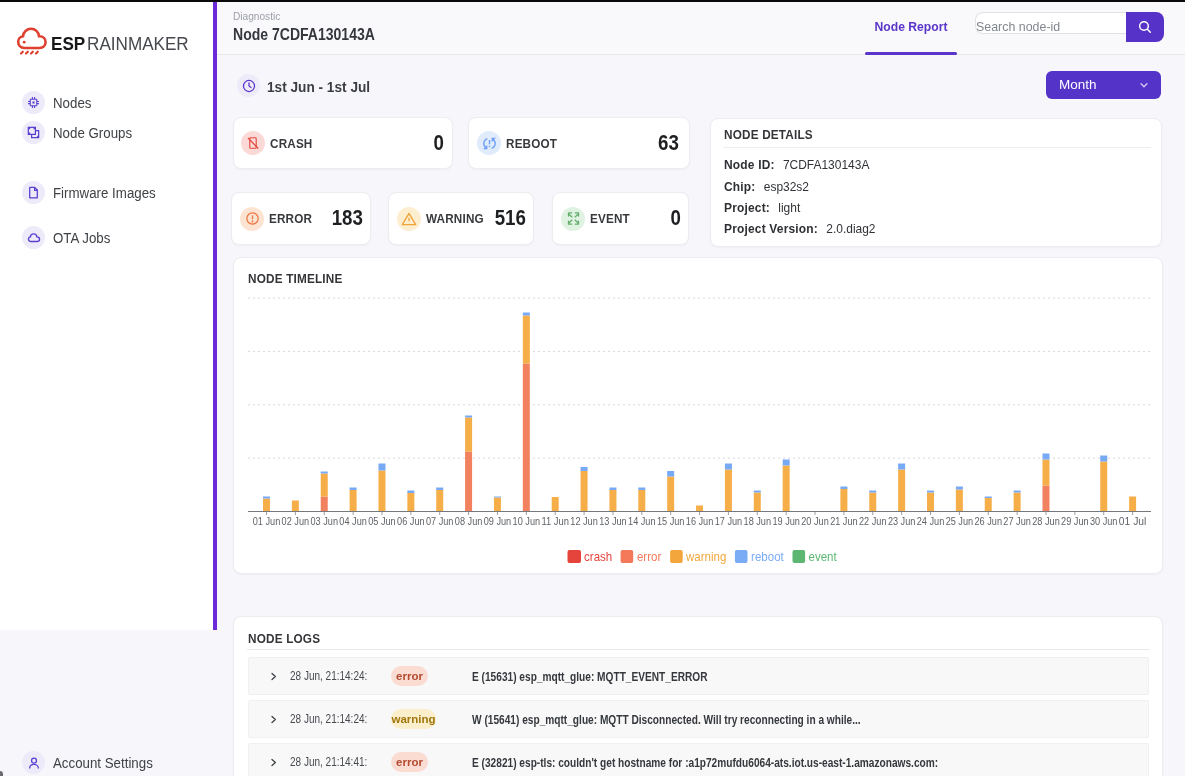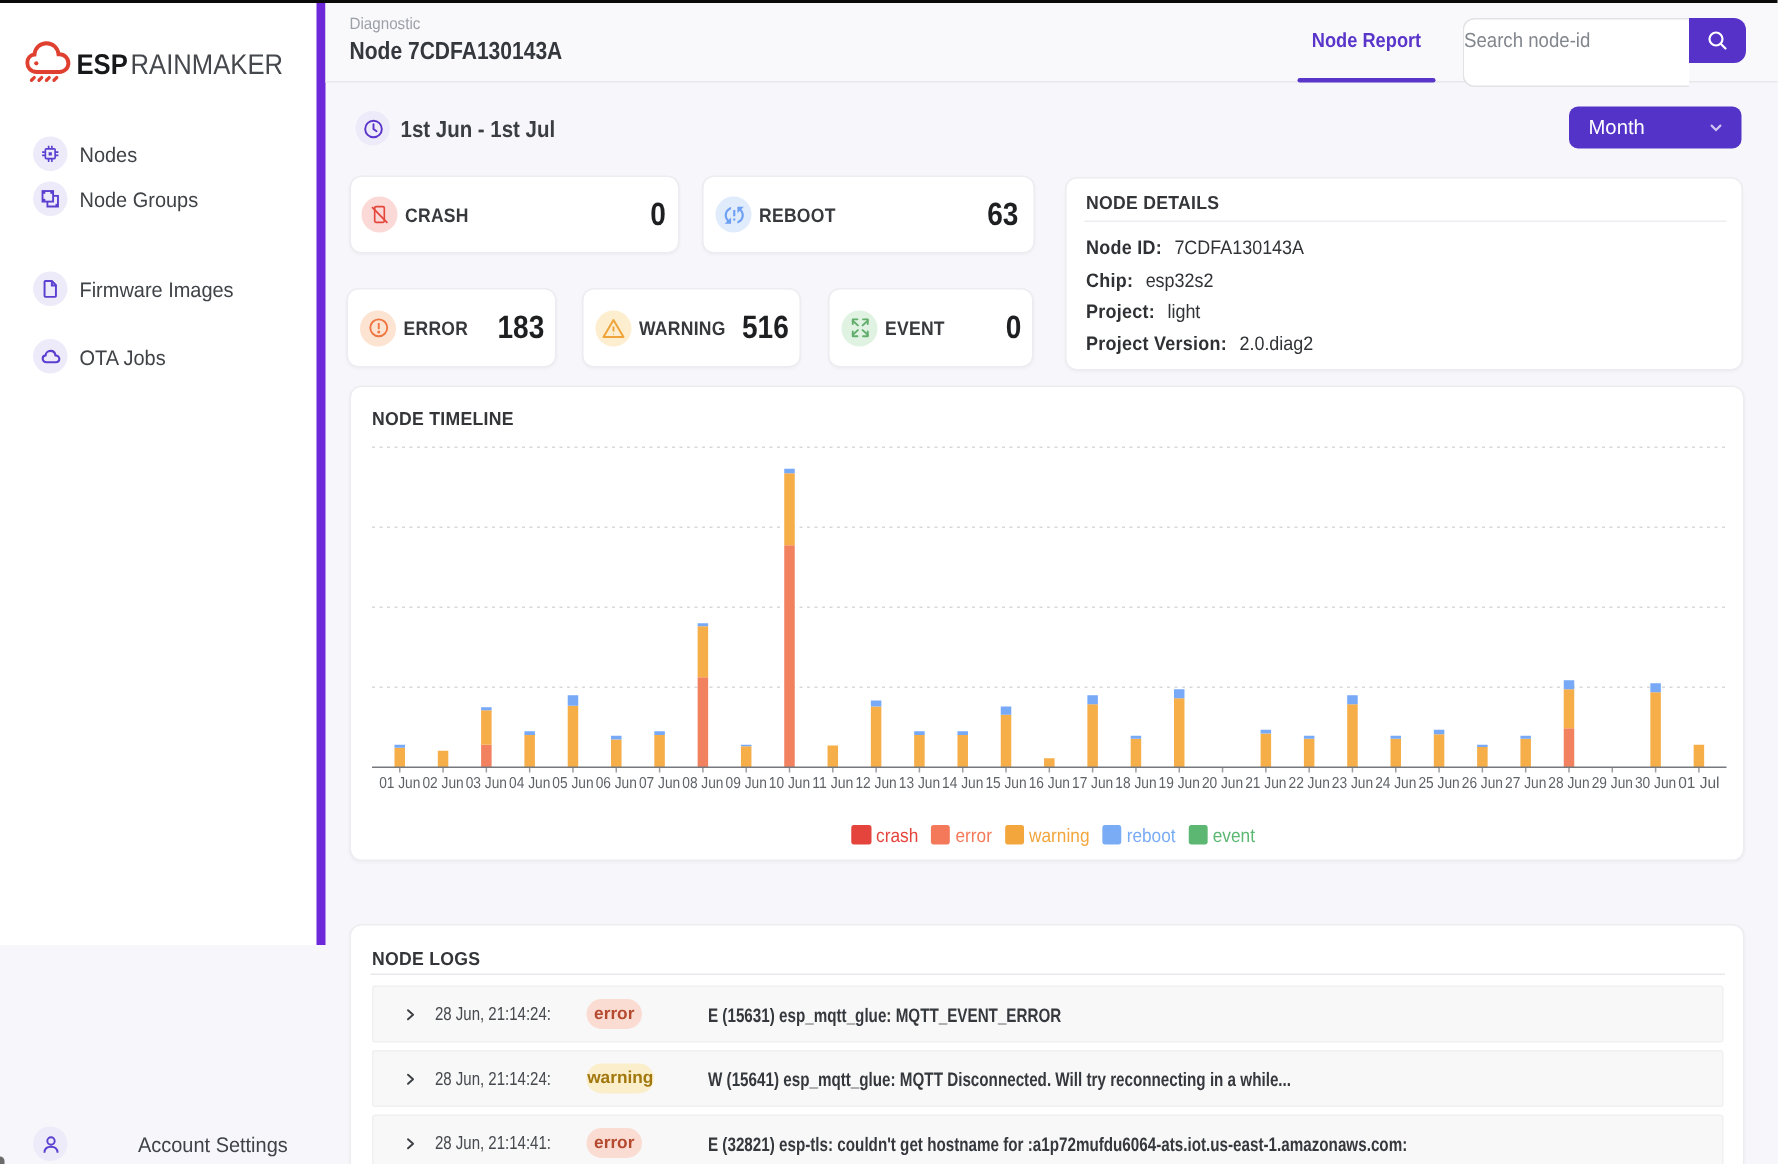--- a/index.html
+++ b/index.html
@@ -1,30 +1,30 @@
 <!DOCTYPE html>
 <html><head>
 <meta charset="utf-8">
 <style>
 * { margin:0; padding:0; box-sizing:border-box; }
 html,body { width:1185px; height:776px; overflow:hidden; background:#f7f7fb; font-family:"Liberation Sans", sans-serif; }
 .abs { position:absolute; }
 #topline { left:0; top:0; width:1185px; height:2px; background:#0a0a0a; }
 
-#sidebar { left:0; top:2px; width:217px; height:628px; background:#ffffff; border-right:6px solid #6d28d9; }
+#sidebar { left:0; top:2px; width:217px; height:628px; background:#ffffff; border-right:4px solid #6d28d9; }
 .menu-item { position:absolute; left:22px; display:flex; align-items:center; }
 .icirc { width:23px; height:23px; border-radius:50%; background:#edebf9; display:flex; align-items:center; justify-content:center; }
 .mlabel { margin-left:8px; font-size:14px; color:#3f4246; transform:scaleX(.95); transform-origin:0 50%; white-space:nowrap; }
 
 #topbar { left:217px; top:2px; width:968px; height:53px; background:#f9f9fc; border-bottom:1px solid #e8e8ec; }
 #diag { left:233px; top:10px; font-size:11px; color:#9b9fa6; transform:scaleX(.92); transform-origin:0 50%; }
 #nodetitle { left:233px; top:25px; font-size:16.5px; font-weight:bold; color:#34373c; transform:scaleX(.85); transform-origin:0 50%; white-space:nowrap; }
 #tab { left:865px; top:19px; width:92px; text-align:center; font-size:13.5px; font-weight:bold; color:#5a35c9; transform:scaleX(.9); }
 #tabline { left:865px; top:52px; width:92px; height:3px; background:#5a35c9; border-radius:2px; }
-#searchbox { left:975px; top:12px; width:151px; height:46px; background:#fff; border:1px solid #e2e2e6; border-right:none; border-radius:8px 0 0 8px; font-size:13.5px; color:#82878e; line-height:28px; }
+#searchbox { left:975px; top:12px; width:151px; height:22px; background:#fff; border:1px solid #e2e2e6; border-right:none; border-radius:8px 0 0 8px; font-size:13.5px; color:#82878e; line-height:28px; }
 #searchbtn { left:1126px; top:12px; width:38px; height:30px; background:#5732c8; border-radius:0 8px 8px 0; display:flex; align-items:center; justify-content:center; }
 
 #clockcirc { left:237px; top:74px; width:23px; height:23px; border-radius:50%; background:#edebf9; display:flex; align-items:center; justify-content:center; }
 #daterange { left:267px; top:78px; font-size:15.5px; font-weight:bold; color:#3a3d41; transform:scaleX(.88); transform-origin:0 50%; white-space:nowrap; }
 #monthbtn { left:1046px; top:71px; width:115px; height:28px; background:#5433c8; border-radius:6px; color:#fff; font-size:13.5px; line-height:28px; padding-left:13px; }
 #monthbtn svg { position:absolute; right:12px; top:9px; }
 
 .card { position:absolute; background:#fff; border:1px solid #ececf1; border-radius:8px; box-shadow:0 1px 2px rgba(16,24,40,.04); }
 .stat { display:flex; align-items:center; }
 .stat .icirc2 { width:24px; height:24px; border-radius:50%; display:flex; align-items:center; justify-content:center; flex:none; }
@@ -96,21 +96,21 @@
     <div class="mlabel">Firmware Images</div>
   </div>
   <div class="menu-item" style="top:224px;">
     <div class="icirc">
         <svg width="14" height="14" viewBox="0 0 24 24" fill="none" stroke="#5b3fd0" stroke-width="2.4">
           <path d="M7 18 C4.2 18 2.5 16 2.5 13.8 C2.5 11.8 4 10.3 5.8 10.1 C6 7.2 8.4 5 11.4 5 C14.4 5 16.7 7.2 17 10.1 C19 10.2 21.5 11.6 21.5 14 C21.5 16.2 19.8 18 17.2 18 Z"></path>
         </svg>
       </div>
     <div class="mlabel">OTA Jobs</div>
   </div>
-  <div class="menu-item" style="top:749px;gap:39px;">
+  <div class="menu-item" style="top:749px;">
     <div class="icirc">
         <svg width="14" height="14" viewBox="0 0 24 24" fill="none" stroke="#5b3fd0" stroke-width="2.2">
           <circle cx="12" cy="8" r="4.2"></circle>
           <path d="M4.5 21.5 C4.5 16.5 8 14.5 12 14.5 C16 14.5 19.5 16.5 19.5 21.5"></path>
         </svg>
       </div>
     <div class="mlabel">Account Settings</div>
   </div>
 </div>
 

